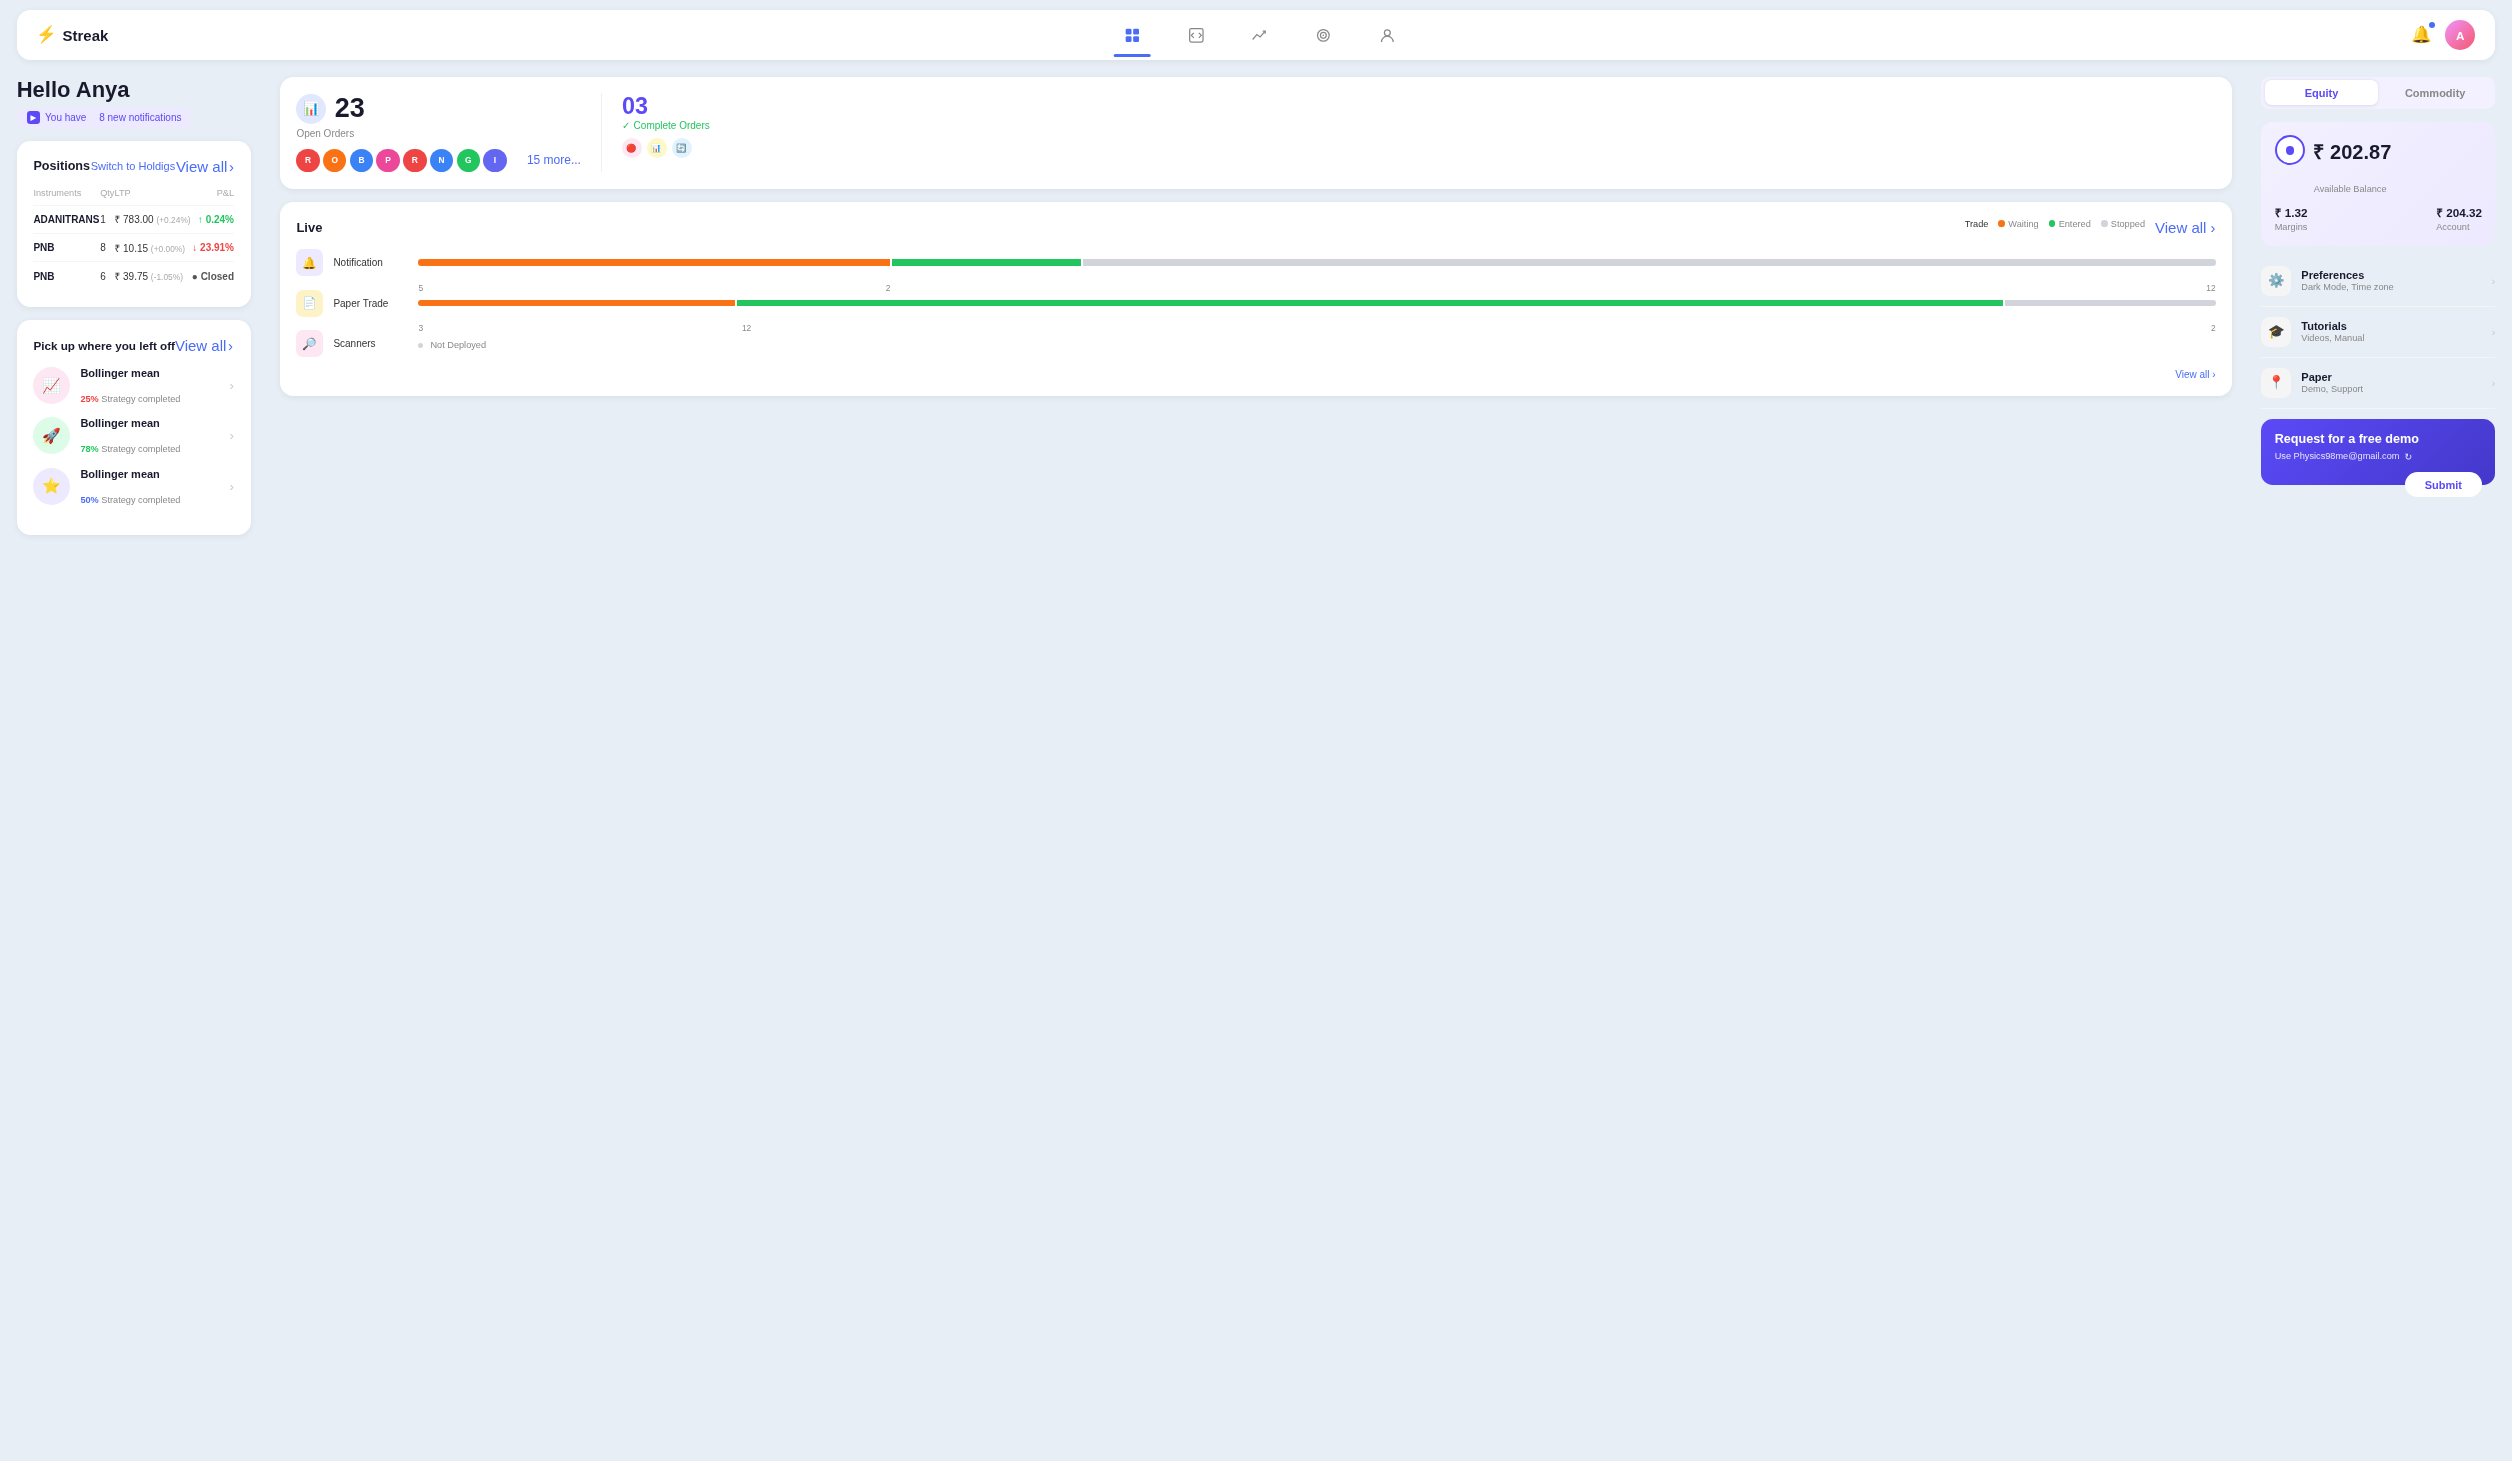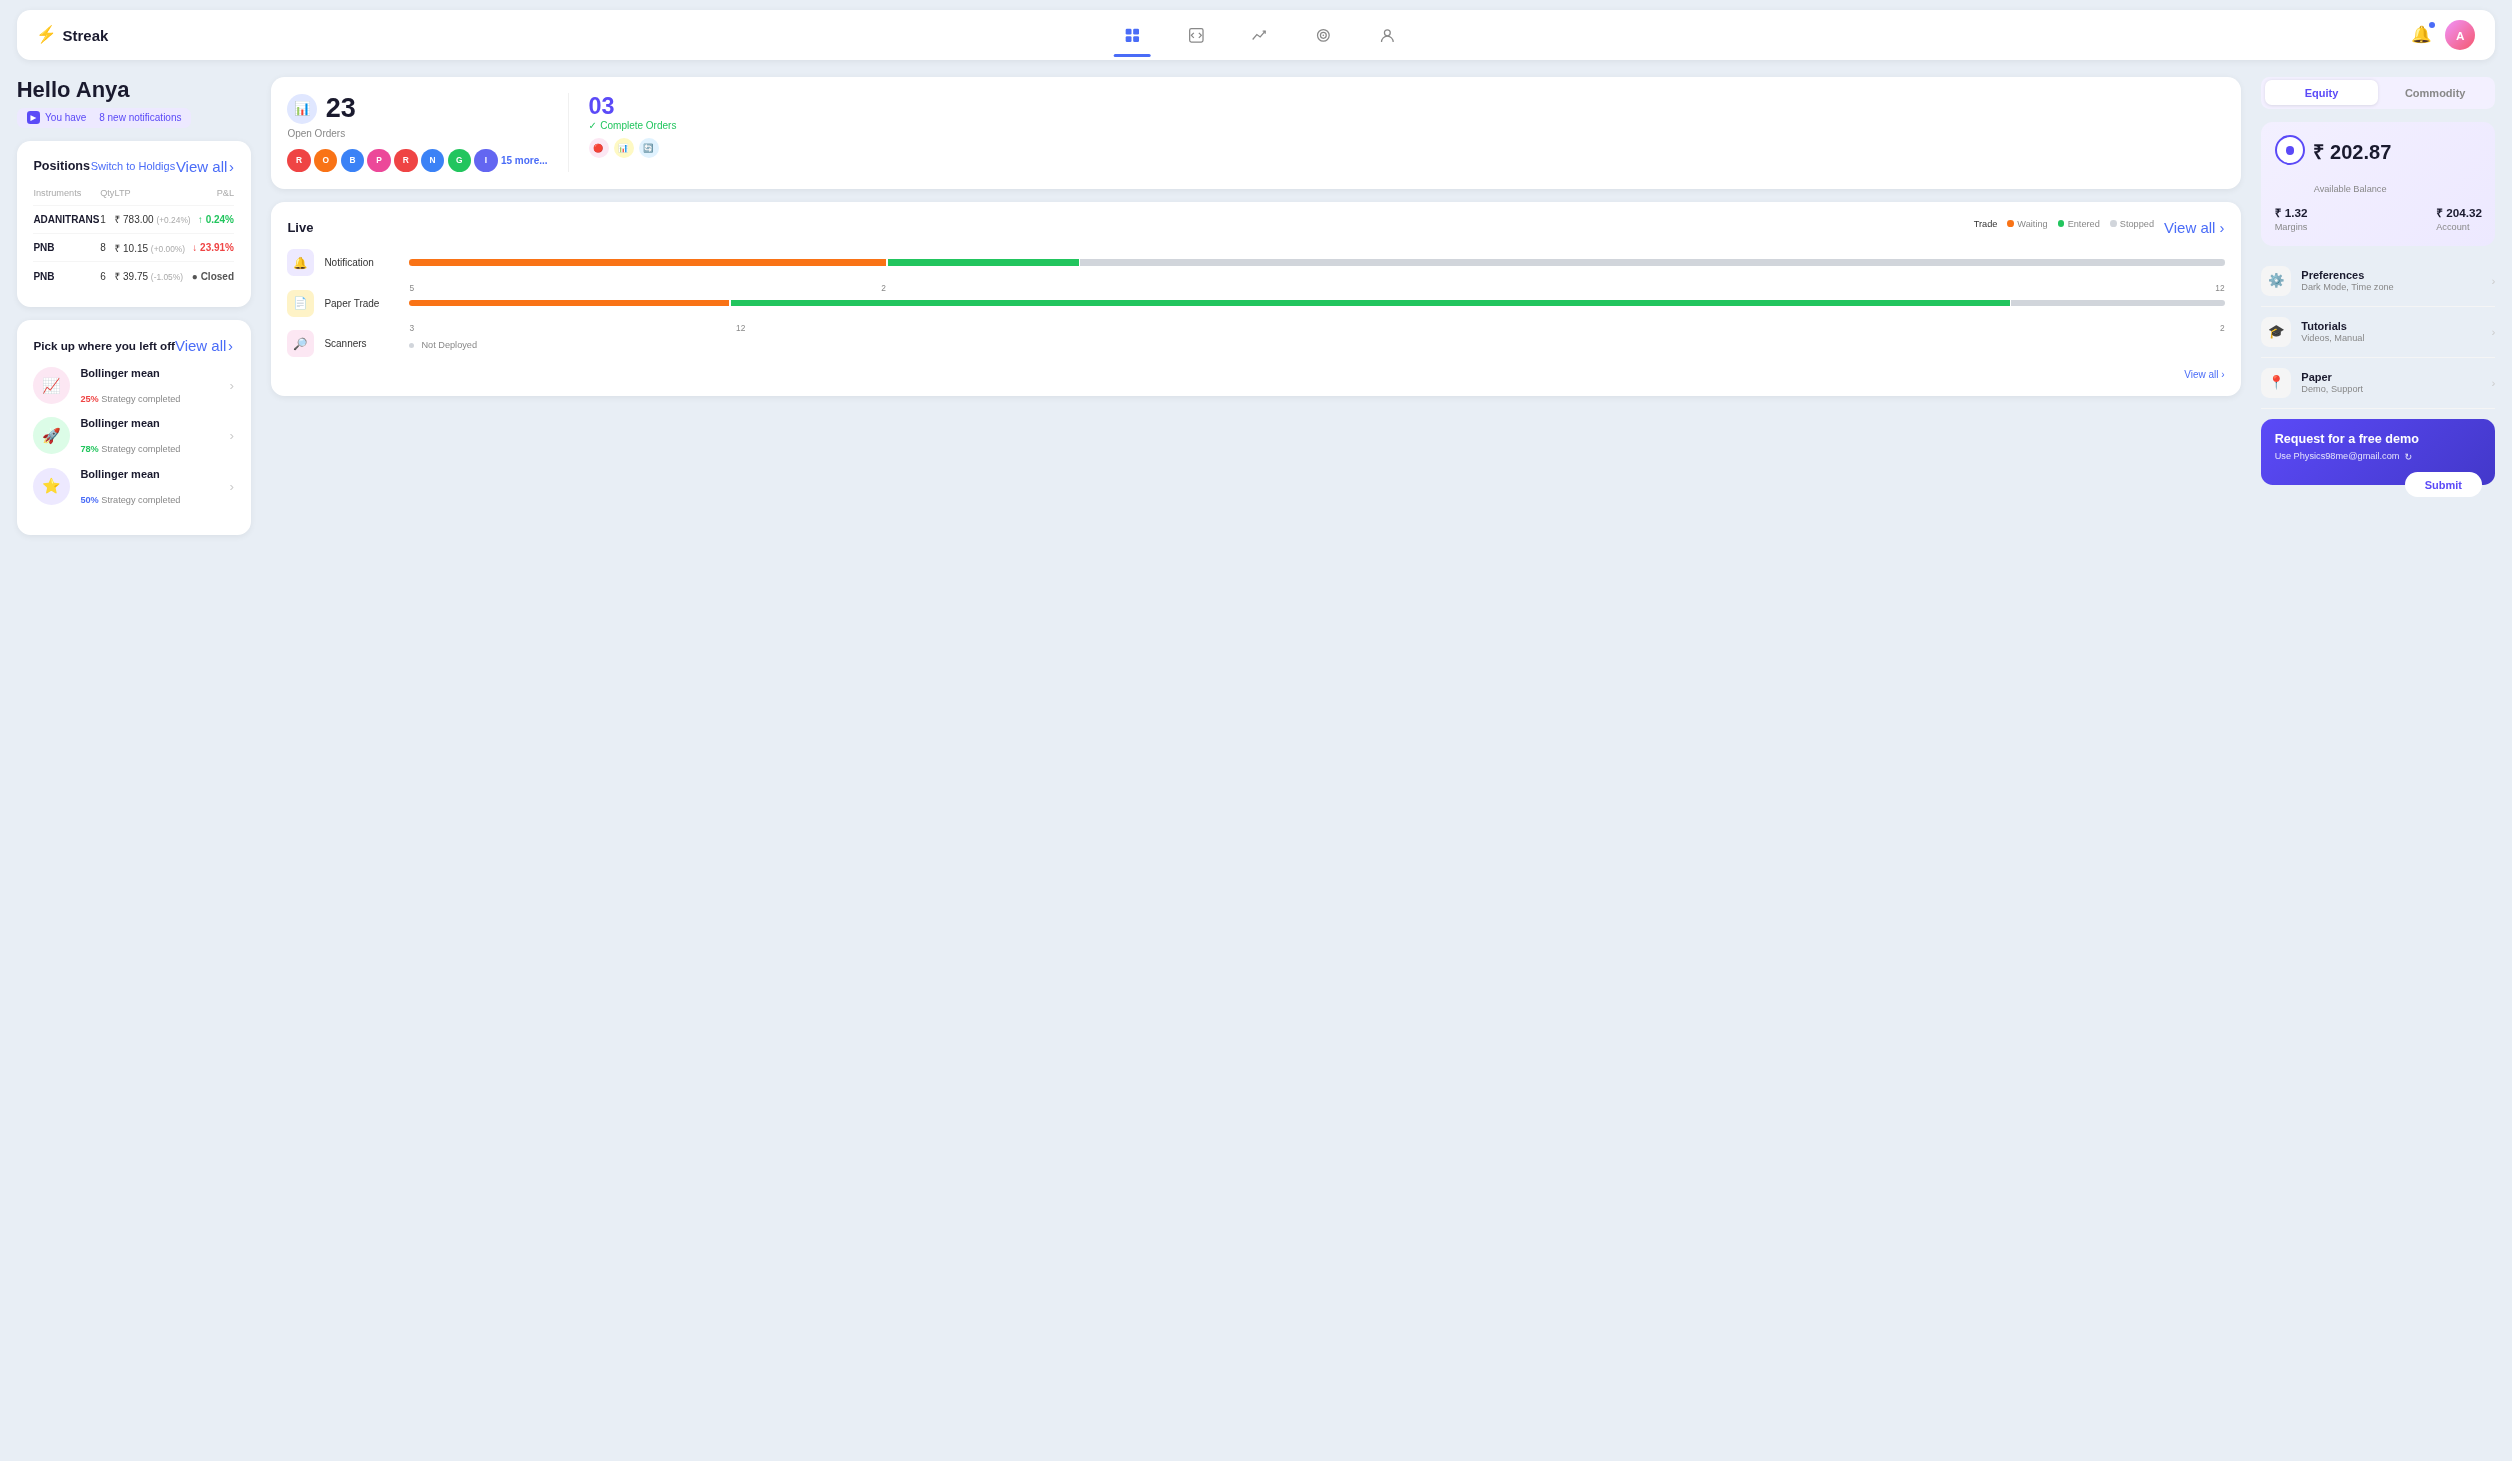--- a/index.html
+++ b/index.html
@@ -96,21 +96,21 @@
       color: white;
       font-size: 11.7px;
       font-weight: 600;
       cursor: pointer;
     }
 
     
     .main {
       display: flex;
       padding: 16.7px;
-      gap: 20px;
+      gap: 29px;
       flex: 1;
     }
     .left-sidebar {
       width: 234px;
       flex-shrink: 0;
     }
     .center-area {
       flex: 1;
       display: flex;
       flex-direction: column;
@@ -234,24 +234,25 @@
       height: 23.4px;
       border-radius: 50%;
       display: flex;
       align-items: center;
       justify-content: center;
       font-size: 8.4px;
       font-weight: 700;
       color: white;
     }
     .more-count {
-      font-size: 10px;
+      font-size: 12px;
       color: #4a6cf7;
-      font-weight: 700;
-      cursor: pointer;
+      font-weight: 400;
+      cursor: pointer;
+      margin-left: 17px;
     }
     .complete-number {
       font-size: 23.4px;
       font-weight: 700;
       color: #5b4af7;
     }
     .complete-label {
       font-size: 10px;
       color: #22c55e;
       display: flex;

